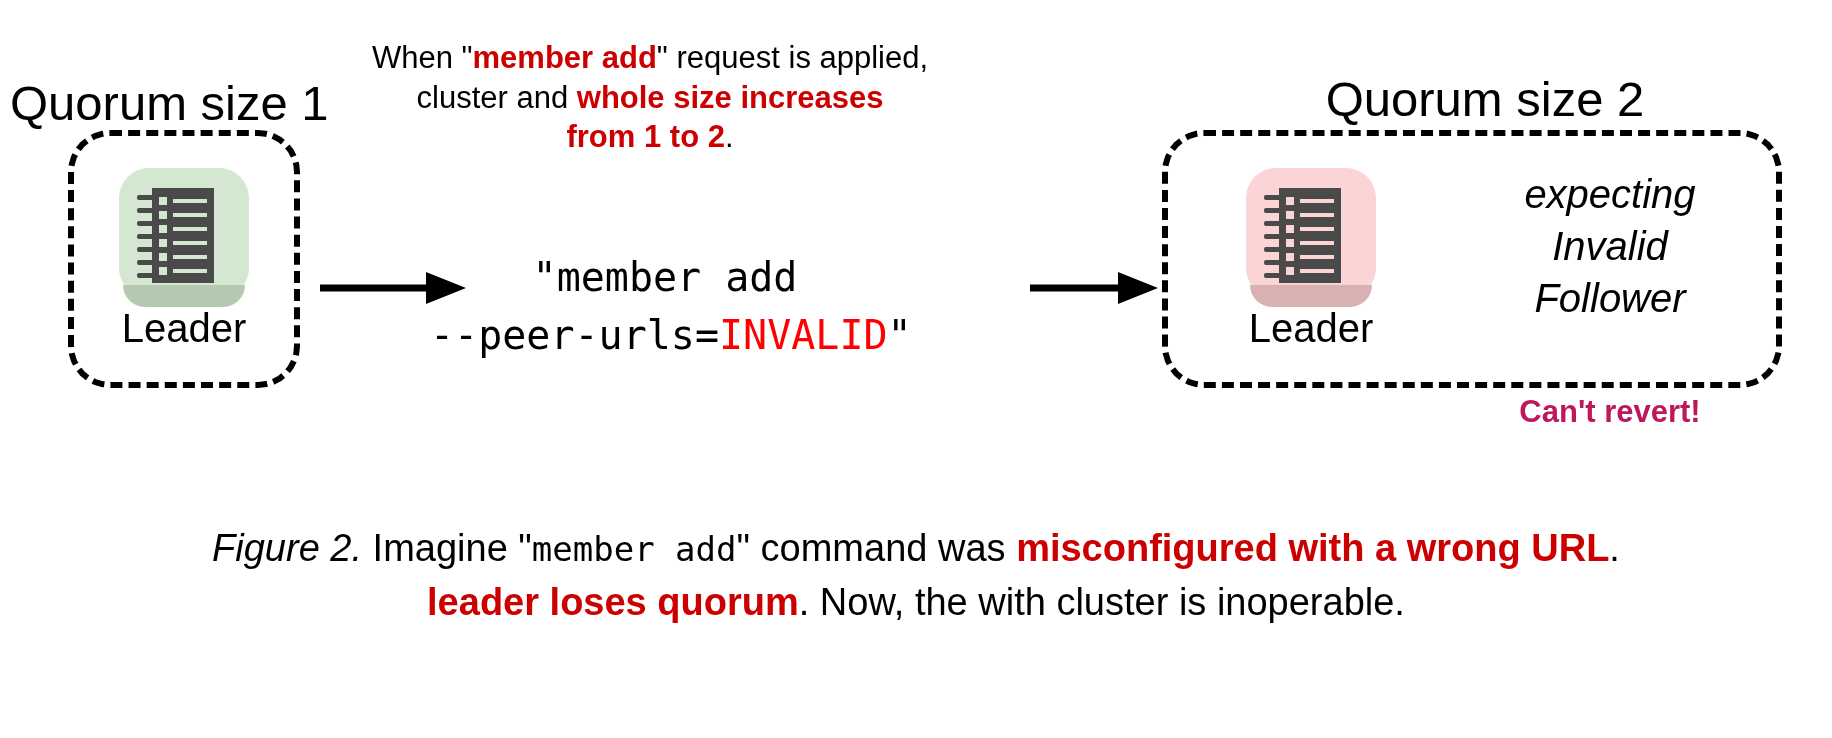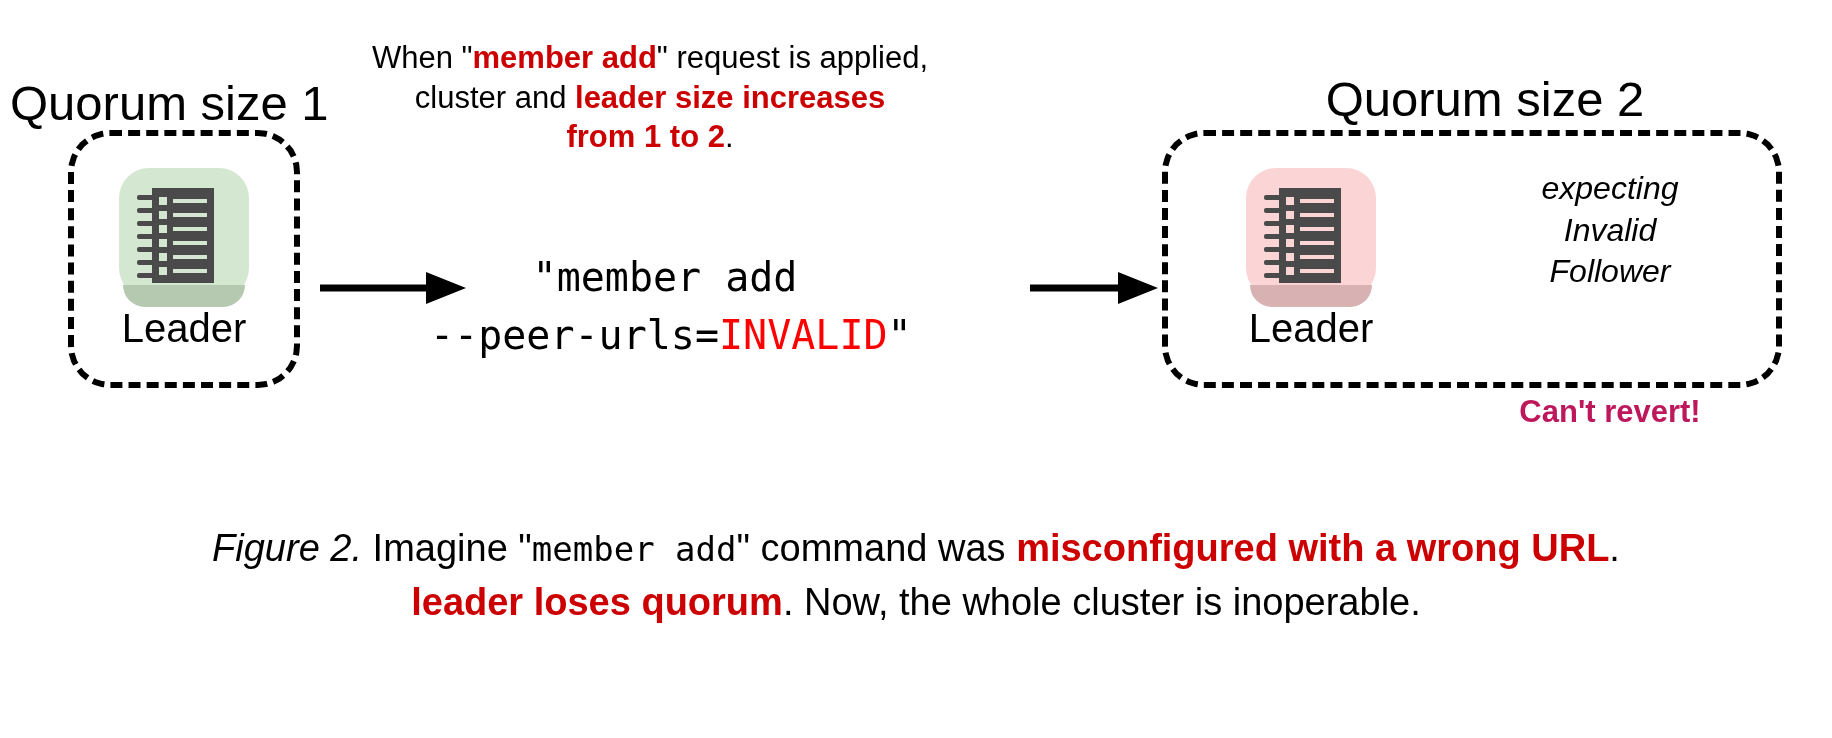--- a/index.html
+++ b/index.html
@@ -94,21 +94,21 @@
   .top-note {
     font-size: 31px;
     line-height: 1.28;
     text-align: center;
     color: #000;
   }
   .top-note b { color: #cc0000; font-weight: bold; }
 
   
   .expect-text {
-    font-size: 32px;
+    font-size: 40px;
     line-height: 1.30;
     font-style: italic;
     text-align: center;
     color: #000;
     white-space: nowrap;
   }
   .cant-revert {
     font-size: 31px;
     font-weight: bold;
     color: #be185d;
@@ -133,21 +133,21 @@
 </head>
 <body>
 
 <div id="figure">
 
   <div class="abs top-note" style="left:350px; top:38px; width:600px;">
     <div>
       <span>When "</span><b>member add</b><span>" request is applied,</span>
     </div>
     <div>
-      <span>cluster and </span><b>leader size increases</b>
+      <span>cluster and </span><b>whole size increases</b>
     </div>
     <div>
       <b>from 1 to 2</b><span>.</span>
     </div>
   </div>
 
   <div class="abs cluster-caption" style="left:10px; top:78px; width:290px;">Quorum size 1</div>
 
   <div class="abs cluster-box" style="left:68px; top:130px; width:232px; height:258px;"></div>
 
@@ -244,16 +244,16 @@
   <div class="abs expect-text" style="left:1460px; top:168px; width:300px;">
     <div>expecting</div>
     <div>Invalid</div>
     <div>Follower</div>
   </div>
 
   <div class="abs cant-revert" style="left:1460px; top:395px; width:300px; top:394px;">Can't revert!</div>
 
   <div class="abs figure-caption" style="left:60px; top:522px; width:1712px;">
     <div><span class="fig-label">Figure 2.</span><span> Imagine "</span><span class="mono">member add</span><span>" command was </span><span class="hl">misconfigured with a wrong URL</span><span>.</span></div>
-    <div><span class="hl">leader loses quorum</span><span>. Now, the whole cluster is inoperable.</span></div>
+    <div><span class="hl">leader loses quorum</span><span>. Now, the with cluster is inoperable.</span></div>
   </div>
 
 </div>
 
 </body></html>

